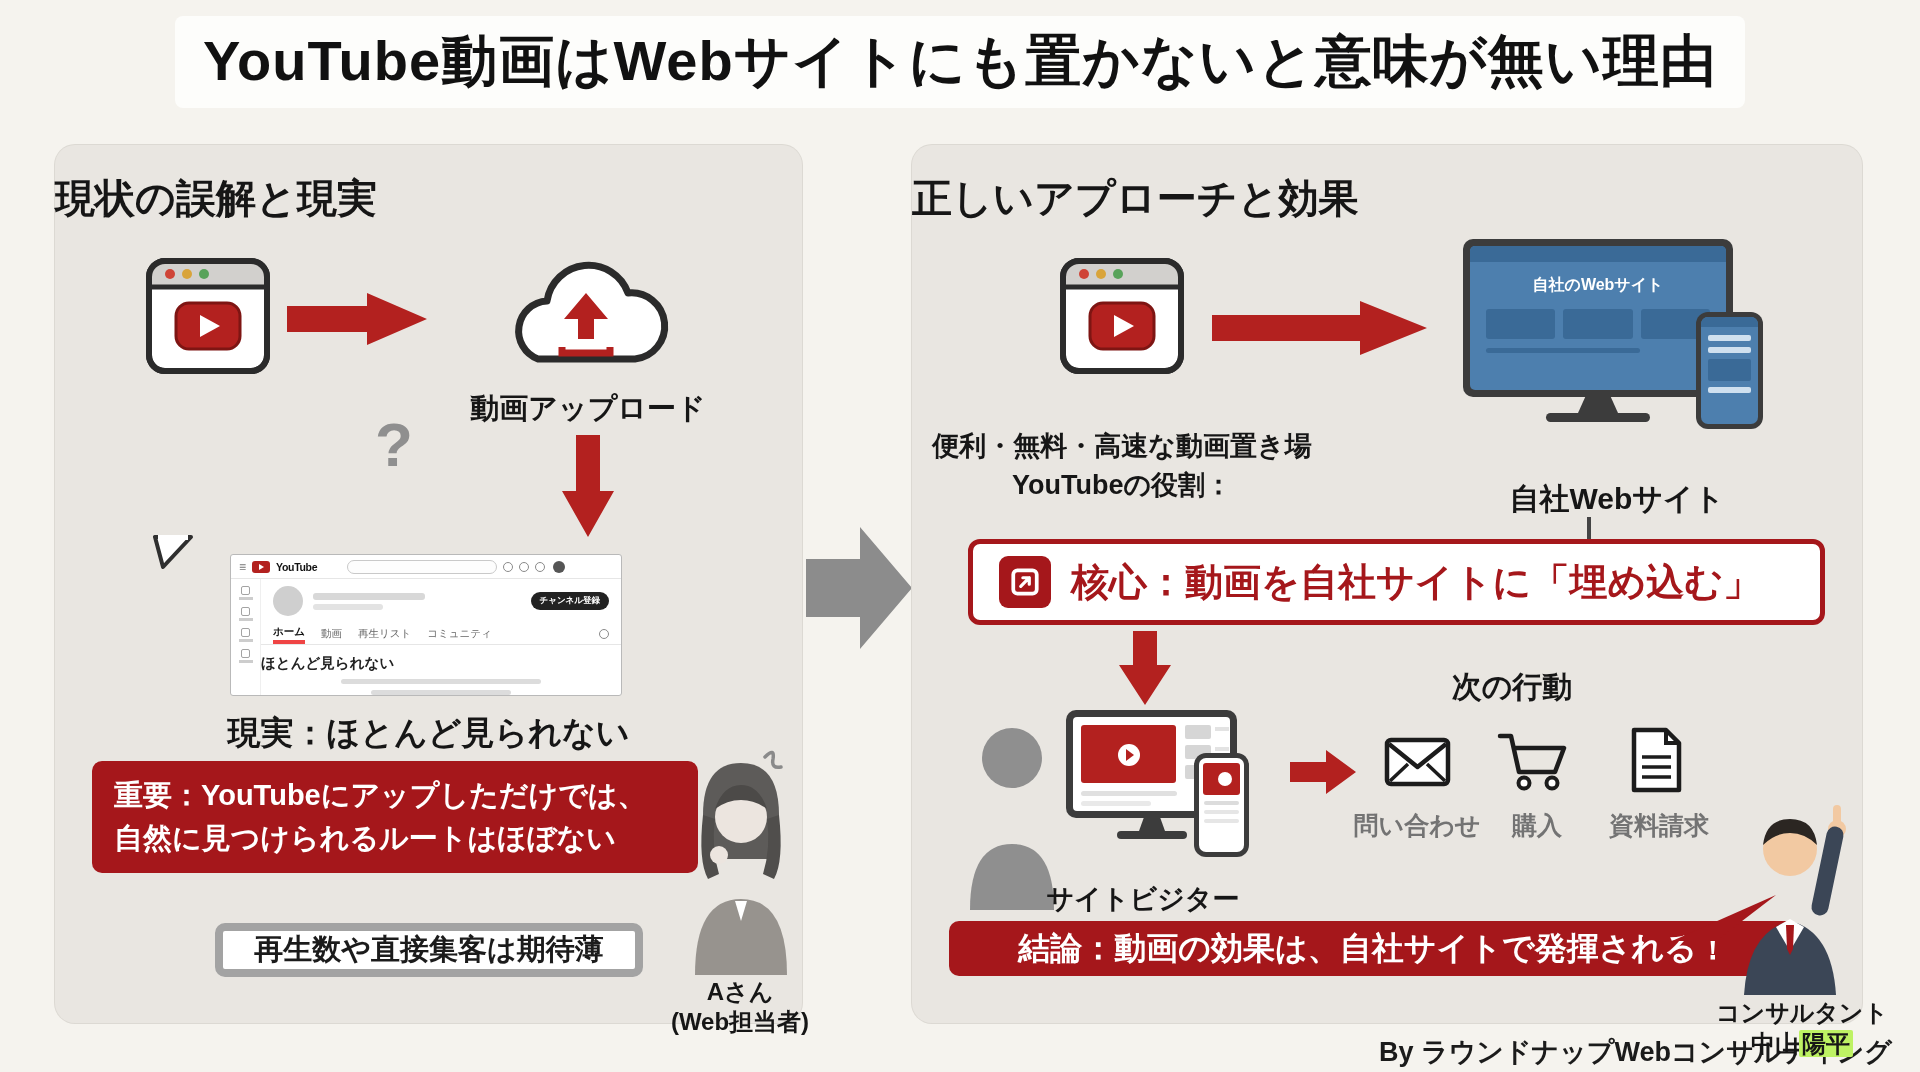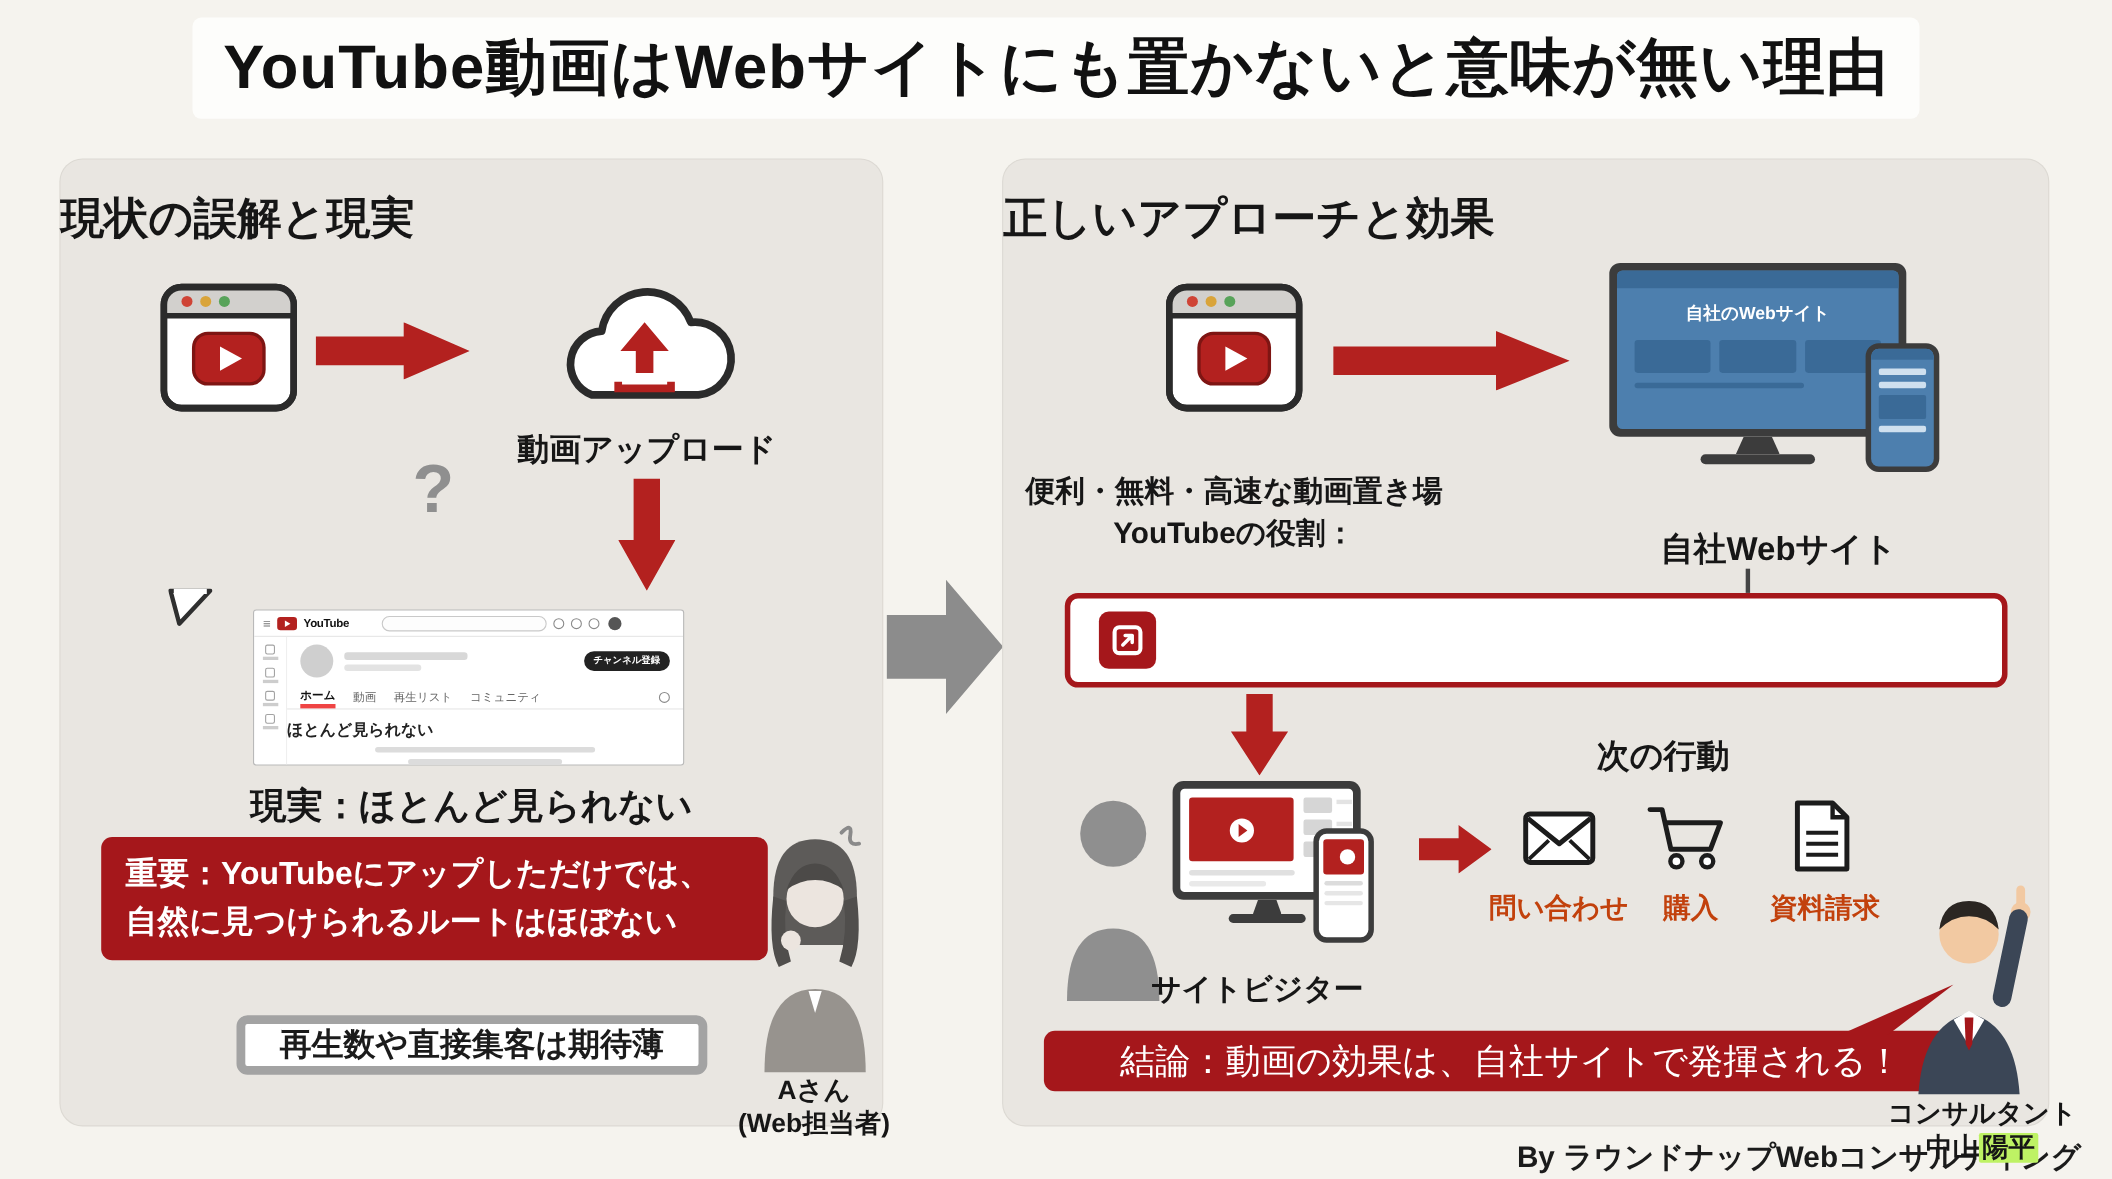--- a/index.html
+++ b/index.html
@@ -48,21 +48,21 @@
   .sk-line{background:#dcdcdc;border-radius:3px;height:5px;margin:6px auto 0}
   
   .monitor-frame{background:#3c3c3c;border-radius:10px;padding:7px}
   .stand{background:#3c3c3c;clip-path:polygon(18% 0,82% 0,100% 100%,0 100%)}
   .stand-base{background:#3c3c3c;border-radius:5px}
   .phone-frame{background:#3c3c3c;border-radius:12px;padding:5px}
   
   #core-box{left:56px;top:394px;width:857px;height:86px;background:#fff;border:5px solid #a5171b;border-radius:12px;display:flex;align-items:center;gap:20px;padding:0 26px}
   #core-text{color:#a5171b;font-size:38px;font-weight:900;white-space:nowrap}
   .embed-chip{width:52px;height:52px;background:#a5171b;border-radius:9px;display:flex;align-items:center;justify-content:center;flex:0 0 auto}
-  .action-label{font-size:25px;font-weight:800;text-align:center;color:#c2410c}
+  .action-label{font-size:25px;font-weight:800;text-align:center;color:#737373}
   #footer{top:1034px;left:0;right:28px;text-align:right;font-size:27px;font-weight:700;color:#1b1b1b}
   .hl{background:#bef264;padding:0 3px;border-radius:2px}
 </style>
 </head>
 <body>
 
 <div id="stage">
 
   <div class="abs" id="title-wrap">
     <h1 id="title">YouTube動画はWebサイトにも置かないと意味が無い理由</h1>
@@ -238,20 +238,21 @@
     <div class="abs caption" style="left:575px;top:334px;width:260px;font-size:30px">自社Webサイト</div>
     <div class="abs" style="left:675px;top:372px;width:4px;height:22px;background:#444"></div>
 
     <div class="abs" id="core-box">
       <span class="embed-chip">
         <svg viewBox="0 0 30 30" style="width:32px;height:32px">
           <rect x="4" y="4" width="22" height="22" rx="4" fill="none" stroke="#fff" stroke-width="3.5"></rect>
           <path d="M11 19 L19 11 M19 11 h-6 M19 11 v6" stroke="#fff" stroke-width="3" fill="none" stroke-linecap="round"></path>
         </svg>
       </span>
+      <span id="core-text">核心：動画を自社サイトに「埋め込む」</span>
     </div>
 
     <svg class="abs" style="left:207px;top:486px;width:52px;height:74px" viewBox="0 0 52 74">
       <polygon points="14,0 38,0 38,34 52,34 26,74 0,34 14,34" fill="#b3211f"></polygon>
     </svg>
 
     <div class="abs caption" style="left:470px;top:522px;width:260px;font-size:30px">次の行動</div>
 
     <svg class="abs" style="left:50px;top:575px;width:100px;height:190px" viewBox="0 0 100 190">
       <circle cx="50" cy="38" r="30" fill="#8f8f8f"></circle>
@@ -304,21 +305,21 @@
     </svg>
     <svg class="abs" style="left:714px;top:582px;width:61px;height:66px" viewBox="0 0 61 66">
       <path d="M8 3 H40 L53 16 V63 H8 Z" fill="#fff" stroke="#1c1c1c" stroke-width="4.5" stroke-linejoin="round"></path>
       <path d="M40 3 V16 H53" fill="none" stroke="#1c1c1c" stroke-width="4"></path>
       <path d="M16 30 H45 M16 40 H45 M16 50 H45" stroke="#1c1c1c" stroke-width="3.5"></path>
     </svg>
     <div class="abs action-label" style="left:430px;top:664px;width:150px">問い合わせ</div>
     <div class="abs action-label" style="left:562px;top:664px;width:126px">購入</div>
     <div class="abs action-label" style="left:674px;top:664px;width:146px">資料請求</div>
 
-    <div class="abs red-banner" style="left:37px;top:792px;width:849px;height:55px;font-size:32px;font-weight:400;align-items:center">結論：動画の効果は、自社サイトで発揮される！</div>
+    <div class="abs red-banner" style="left:37px;top:776px;width:849px;height:55px;font-size:32px;font-weight:700;align-items:center">結論：動画の効果は、自社サイトで発揮される！</div>
     <svg class="abs" style="left:760px;top:750px;width:110px;height:46px" viewBox="0 0 110 46">
       <polygon points="0,46 104,0 44,46" fill="#a5171b"></polygon>
     </svg>
 
     <svg class="abs" style="left:820px;top:650px;width:132px;height:200px;z-index:4" viewBox="0 0 132 200">
       <rect x="101" y="10" width="8" height="22" rx="4" fill="#f2c9a2"></rect>
       <circle cx="105" cy="34" r="9" fill="#f2c9a2"></circle>
       <path d="M88 112 L103 40" stroke="#3b4656" stroke-width="17" stroke-linecap="round"></path>
       <circle cx="58" cy="54" r="27" fill="#f2c9a2"></circle>
       <path d="M31 50 q3 -26 27 -26 q24 0 27 26 q-12 -12 -27 -12 q-15 0 -27 12 z" fill="#2b2622"></path>

